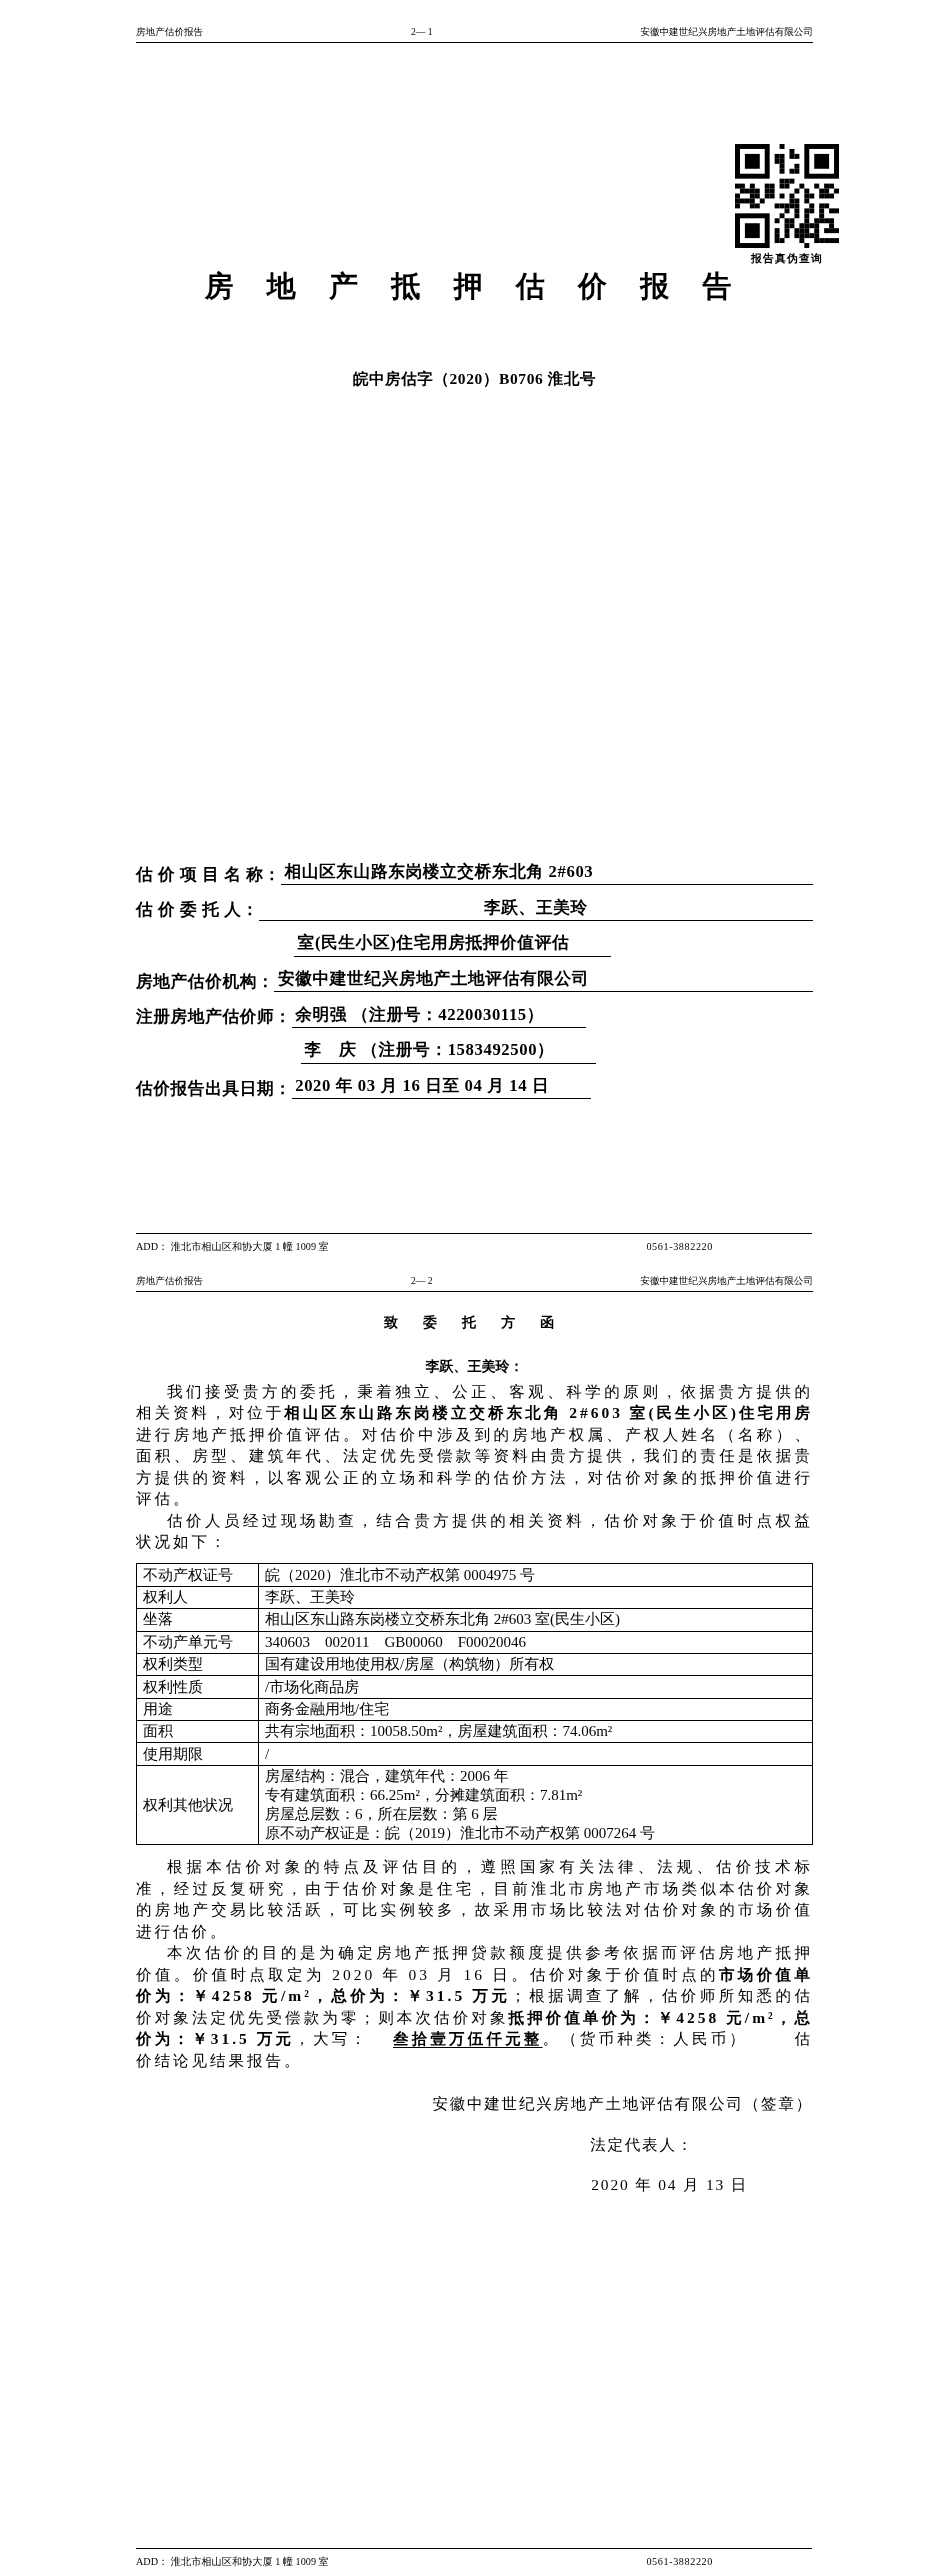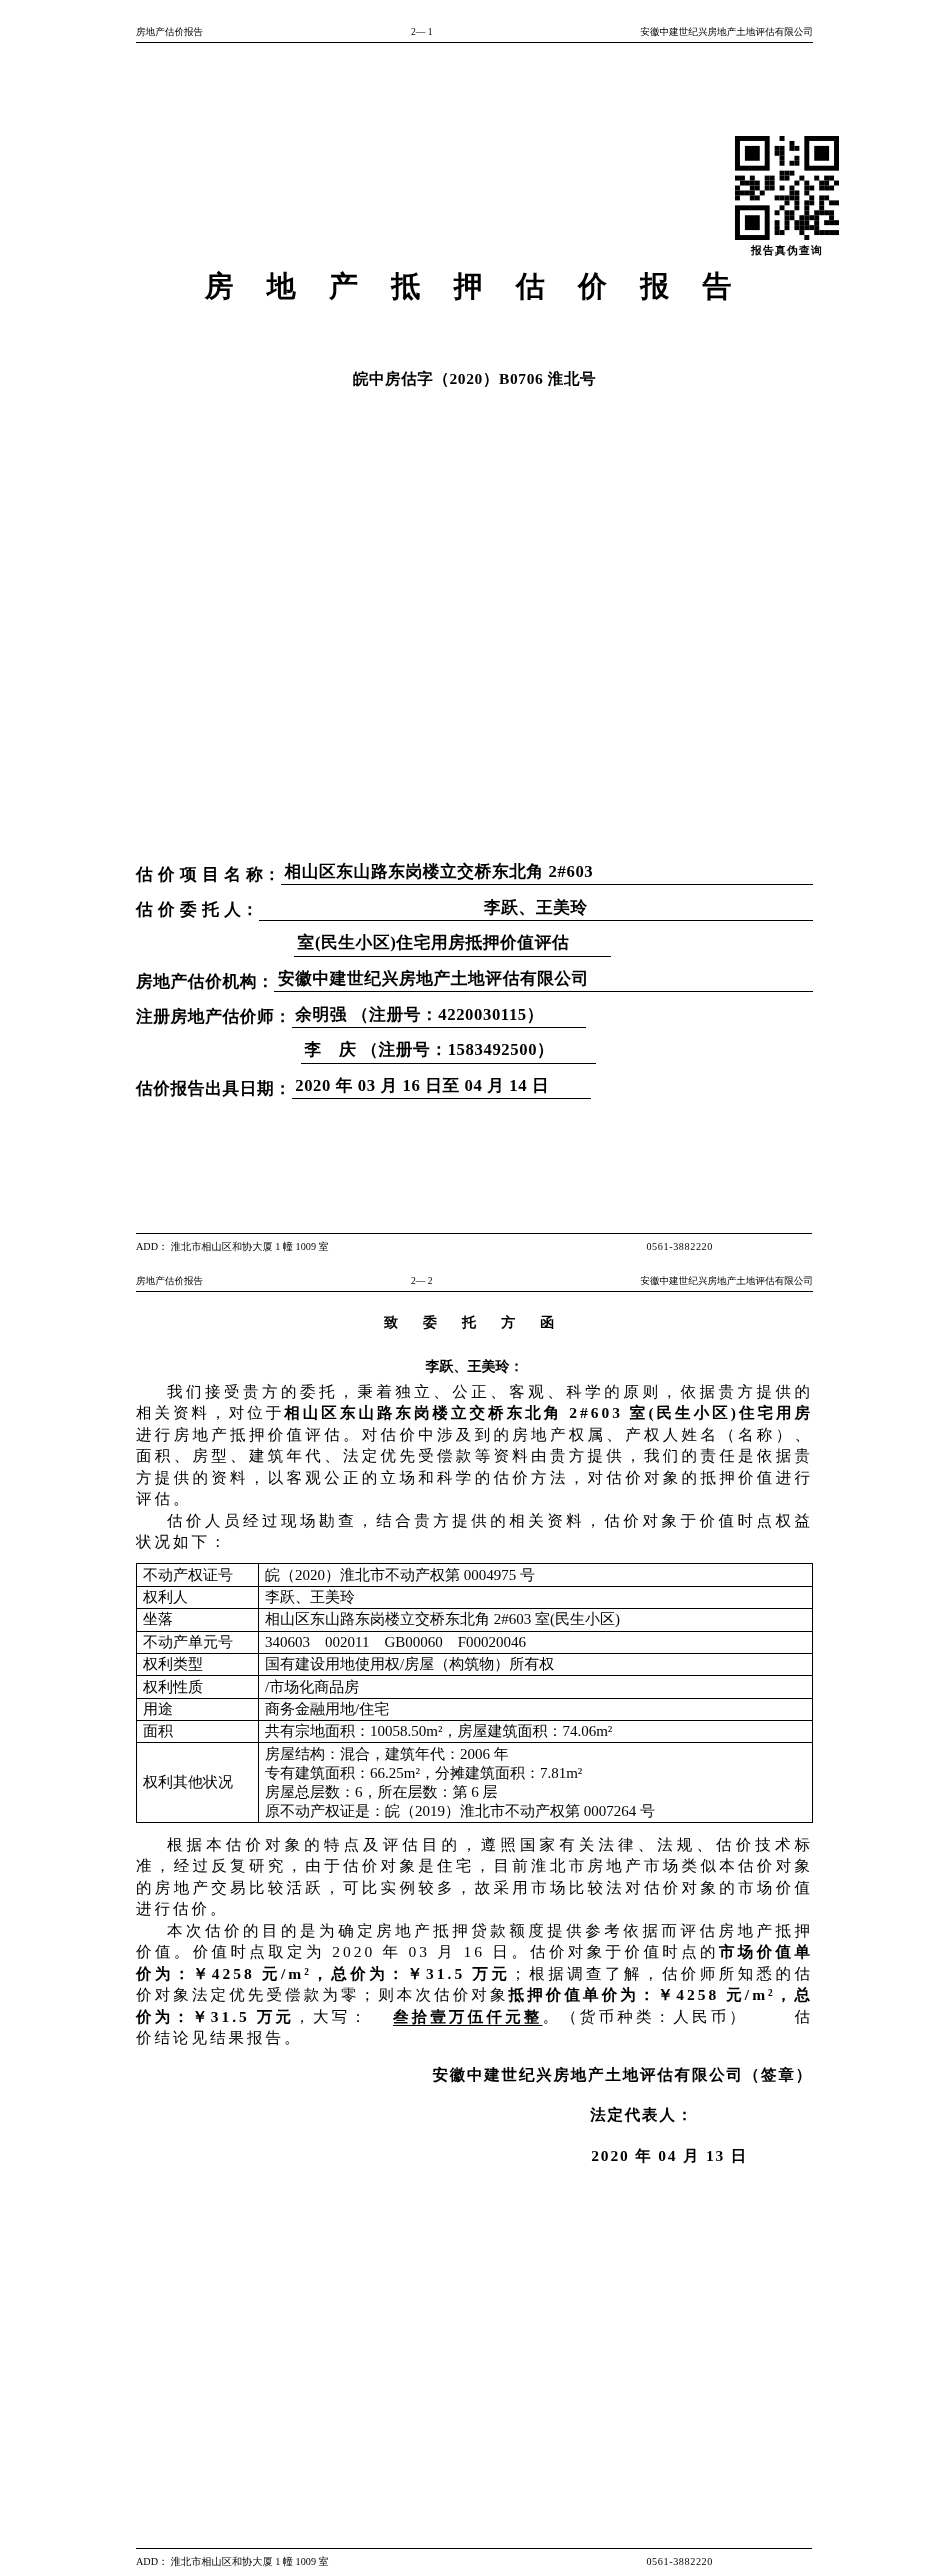--- a/index.html
+++ b/index.html
@@ -26,21 +26,21 @@
   .page2 .page-header{padding-top:13px;}
   .page-footer{
     position:absolute;left:136px;right:136px;bottom:8.4px;
     border-top:1.2px solid #000;padding-top:6px;
     display:flex;justify-content:space-between;
     font-size:10.2px;line-height:13px;
   }
   .pf-phone{padding-right:99px;letter-spacing:0.6px;}
 
   
-  .qr-block{position:absolute;top:136px;right:109px;width:104px;text-align:center;}
+  .qr-block{position:absolute;top:144px;right:109px;width:104px;text-align:center;}
   .qr{width:104px;height:104px;display:block;background:#fff;}
   .qr-caption{font-weight:bold;font-size:10.8px;margin-top:3.6px;letter-spacing:1.2px;}
 
   
   .main-title{
     margin:227px 0 0 0;text-align:center;
     font-size:29px;font-weight:bold;letter-spacing:13px;line-height:33px;white-space:nowrap;
   }
   .doc-number{margin-top:66px;text-align:center;font-size:15.5px;font-weight:bold;letter-spacing:0.6px;line-height:20.3px;}
 
@@ -64,21 +64,21 @@
   .u{text-decoration:underline;text-underline-offset:3px;margin-left:24px;}
   .gap-left{margin-left:3em;}
 
   .rights-table{
     width:100%;border-collapse:collapse;margin:10.8px 0 10.8px 0;
     font-size:15px;line-height:19px;
   }
   .rights-table td{border:1.2px solid #000;padding:1.2px 6px;vertical-align:middle;}
   .rights-table td.tl{width:109px;}
 
-  .sig{margin-top:15px;font-size:15.5px;letter-spacing:1.8px;font-weight:bold;}
+  .sig{margin-top:22px;font-size:15.5px;letter-spacing:1.8px;}
   .sig > div{text-align:right;line-height:21.5px;}
   .sig-company{margin-bottom:19px;}
   .sig-legal{padding-right:119px;margin-bottom:19px;}
   .sig-date{padding-right:65px;}
 </style>
 </head>
 <body>
 
 <div class="doc">
 
@@ -311,20 +311,24 @@
           </tr>
           <tr>
             <td class="tl">用途</td>
             <td>商务金融用地/住宅</td>
           </tr>
           <tr>
             <td class="tl">面积</td>
             <td>共有宗地面积：10058.50m²，房屋建筑面积：74.06m²</td>
           </tr>
           <tr>
+            <td class="tl">使用期限</td>
+            <td>/</td>
+          </tr>
+          <tr>
             <td class="tl">权利其他状况</td>
             <td>
               <div>房屋结构：混合，建筑年代：2006 年</div>
               <div>专有建筑面积：66.25m²，分摊建筑面积：7.81m²</div>
               <div>房屋总层数：6，所在层数：第 6 层</div>
               <div>原不动产权证是：皖（2019）淮北市不动产权第 0007264 号</div>
             </td>
           </tr>
         </tbody>
       </table>

